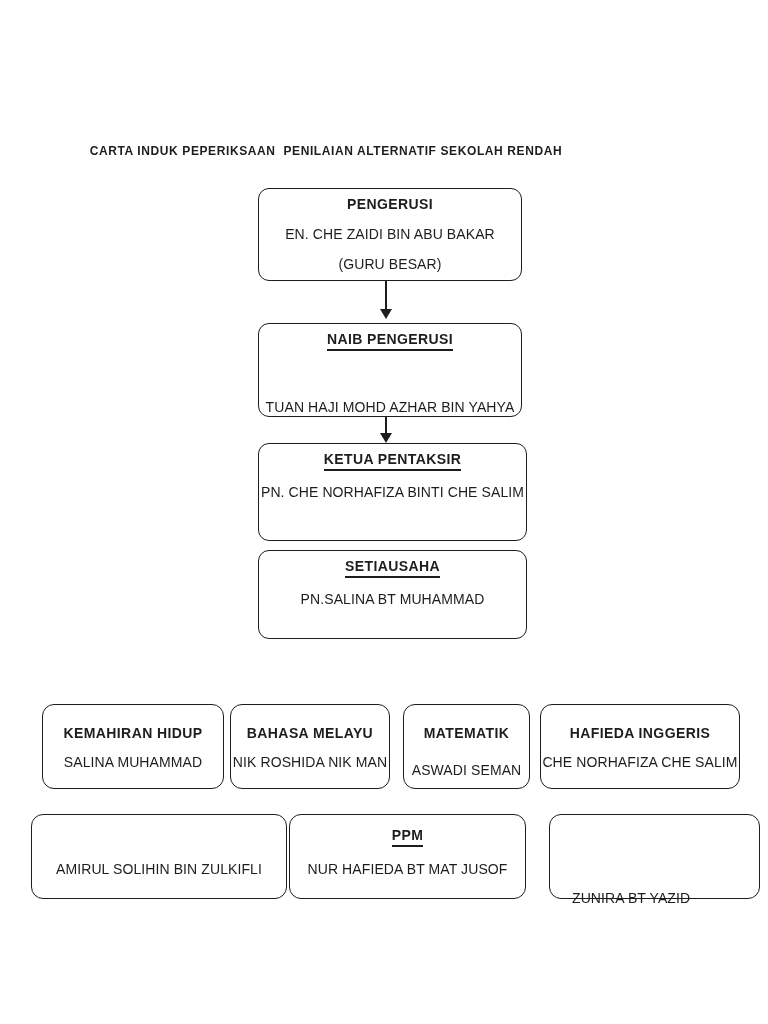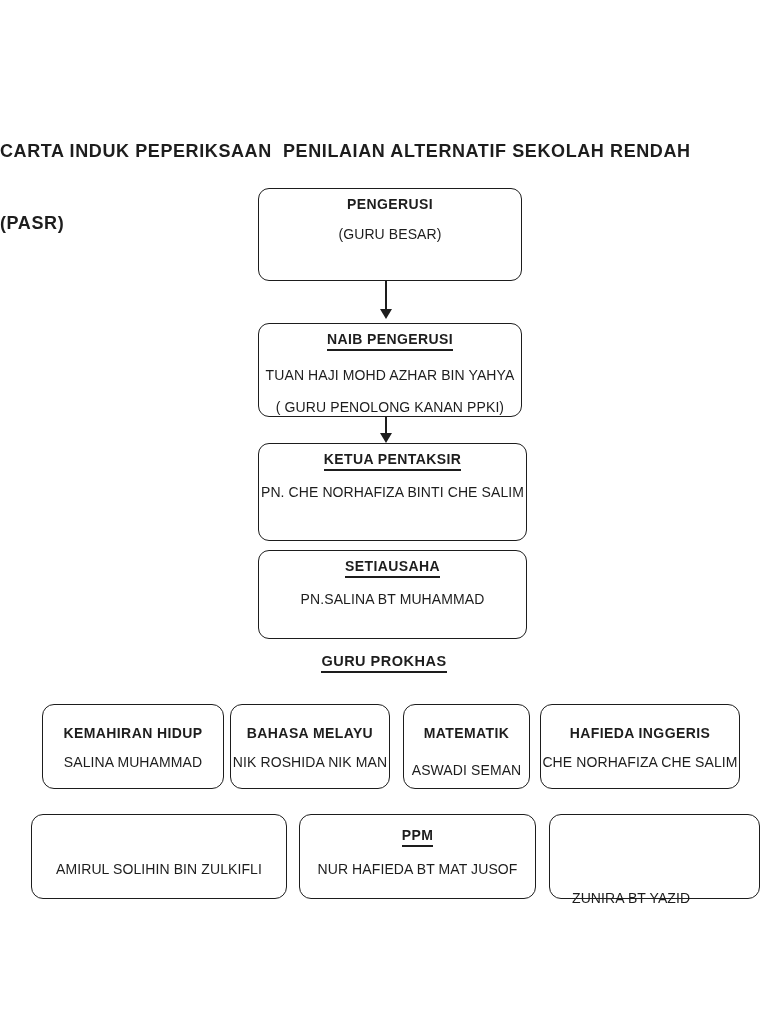--- a/index.html
+++ b/index.html
@@ -6,21 +6,21 @@
   .page {
     position: relative;
     width: 768px; height: 1024px;
     background: #ffffff;
     font-family: "Liberation Sans", sans-serif;
     color: #1d1d1d;
     overflow: hidden;
   }
   .doc-title {
     position: absolute; top: 91px; left: 0; width: 652px;
-    font-weight: bold; font-size: 18px;
+    text-align: center; font-weight: bold; font-size: 12px;
     line-height: 24px; letter-spacing: 0.6px; white-space: pre;
   }
   .obox {
     position: absolute; box-sizing: border-box;
     border: 1.7px solid #1d1d1d; border-radius: 11px;
     background: #ffffff;
     display: flex; flex-direction: column; align-items: center;
   }
   .brole {
     font-weight: bold; font-size: 14px; line-height: 17px;
@@ -59,67 +59,64 @@
   
   .subj { top: 704px; height: 85px; padding-top: 20px; row-gap: 12px; border-radius: 12px; }
   #subj0 { left: 42px;  width: 182px; }
   #subj1 { left: 230px; width: 160px; }
   #subj2 { left: 403px; width: 127px; gap: 20px; }
   #subj3 { left: 540px; width: 200px; }
 
   
   .sup { top: 814px; height: 85px; padding-top: 12px; row-gap: 14px; border-radius: 12px; }
   #sup0 { left: 31px;  width: 256px; }
-  #sup1 { left: 299px; width: 237px; }
+  #sup1 { left: 289px; width: 237px; }
   #sup2 { left: 549px; width: 211px; }
   .slot { height: 20px; line-height: 17px; text-align: center; }
   .name-left { align-self: flex-start; padding-left: 22px; margin-top: 32px; }
 </style>
 </head>
 <body>
 
 <div class="page">
 
   <div class="doc-title">
     <div>CARTA INDUK PEPERIKSAAN  PENILAIAN ALTERNATIF SEKOLAH RENDAH</div>
     <div>(PASR)</div>
   </div>
 
   <div class="obox chain" id="chain0">
     <div class="brole">PENGERUSI</div>
+    <div class="bline">EN. CHE ZAIDI BIN ABU BAKAR</div>
     <div class="bline">(GURU BESAR)</div>
   </div>
 
   <div class="arrow" id="arrow0">
     <div class="arrowhead"></div>
   </div>
 
   <div class="obox chain" id="chain1">
     <div class="brole"><span class="u">NAIB PENGERUSI</span></div>
     <div class="bline">TUAN HAJI MOHD AZHAR BIN YAHYA</div>
-    <div class="bline">( GURU PENOLONG KANAN PPKI)</div>
   </div>
 
   <div class="arrow" id="arrow1">
     <div class="arrowhead"></div>
   </div>
 
   <div class="obox chain" id="chain2">
     <div class="brole"><span class="u">KETUA PENTAKSIR</span></div>
     <div class="bline">PN. CHE NORHAFIZA BINTI CHE SALIM</div>
   </div>
 
   <div class="obox chain" id="chain3">
     <div class="brole"><span class="u">SETIAUSAHA</span></div>
     <div class="bline">PN.SALINA BT MUHAMMAD</div>
   </div>
 
-  <div class="section-heading">
-    <span class="u">GURU PROKHAS</span>
-  </div>
 
   <div class="obox subj" id="subj0">
     <div class="brole">KEMAHIRAN HIDUP</div>
     <div class="bline">SALINA MUHAMMAD</div>
   </div>
   <div class="obox subj" id="subj1">
     <div class="brole">BAHASA MELAYU</div>
     <div class="bline">NIK ROSHIDA NIK MAN</div>
   </div>
   <div class="obox subj" id="subj2">

